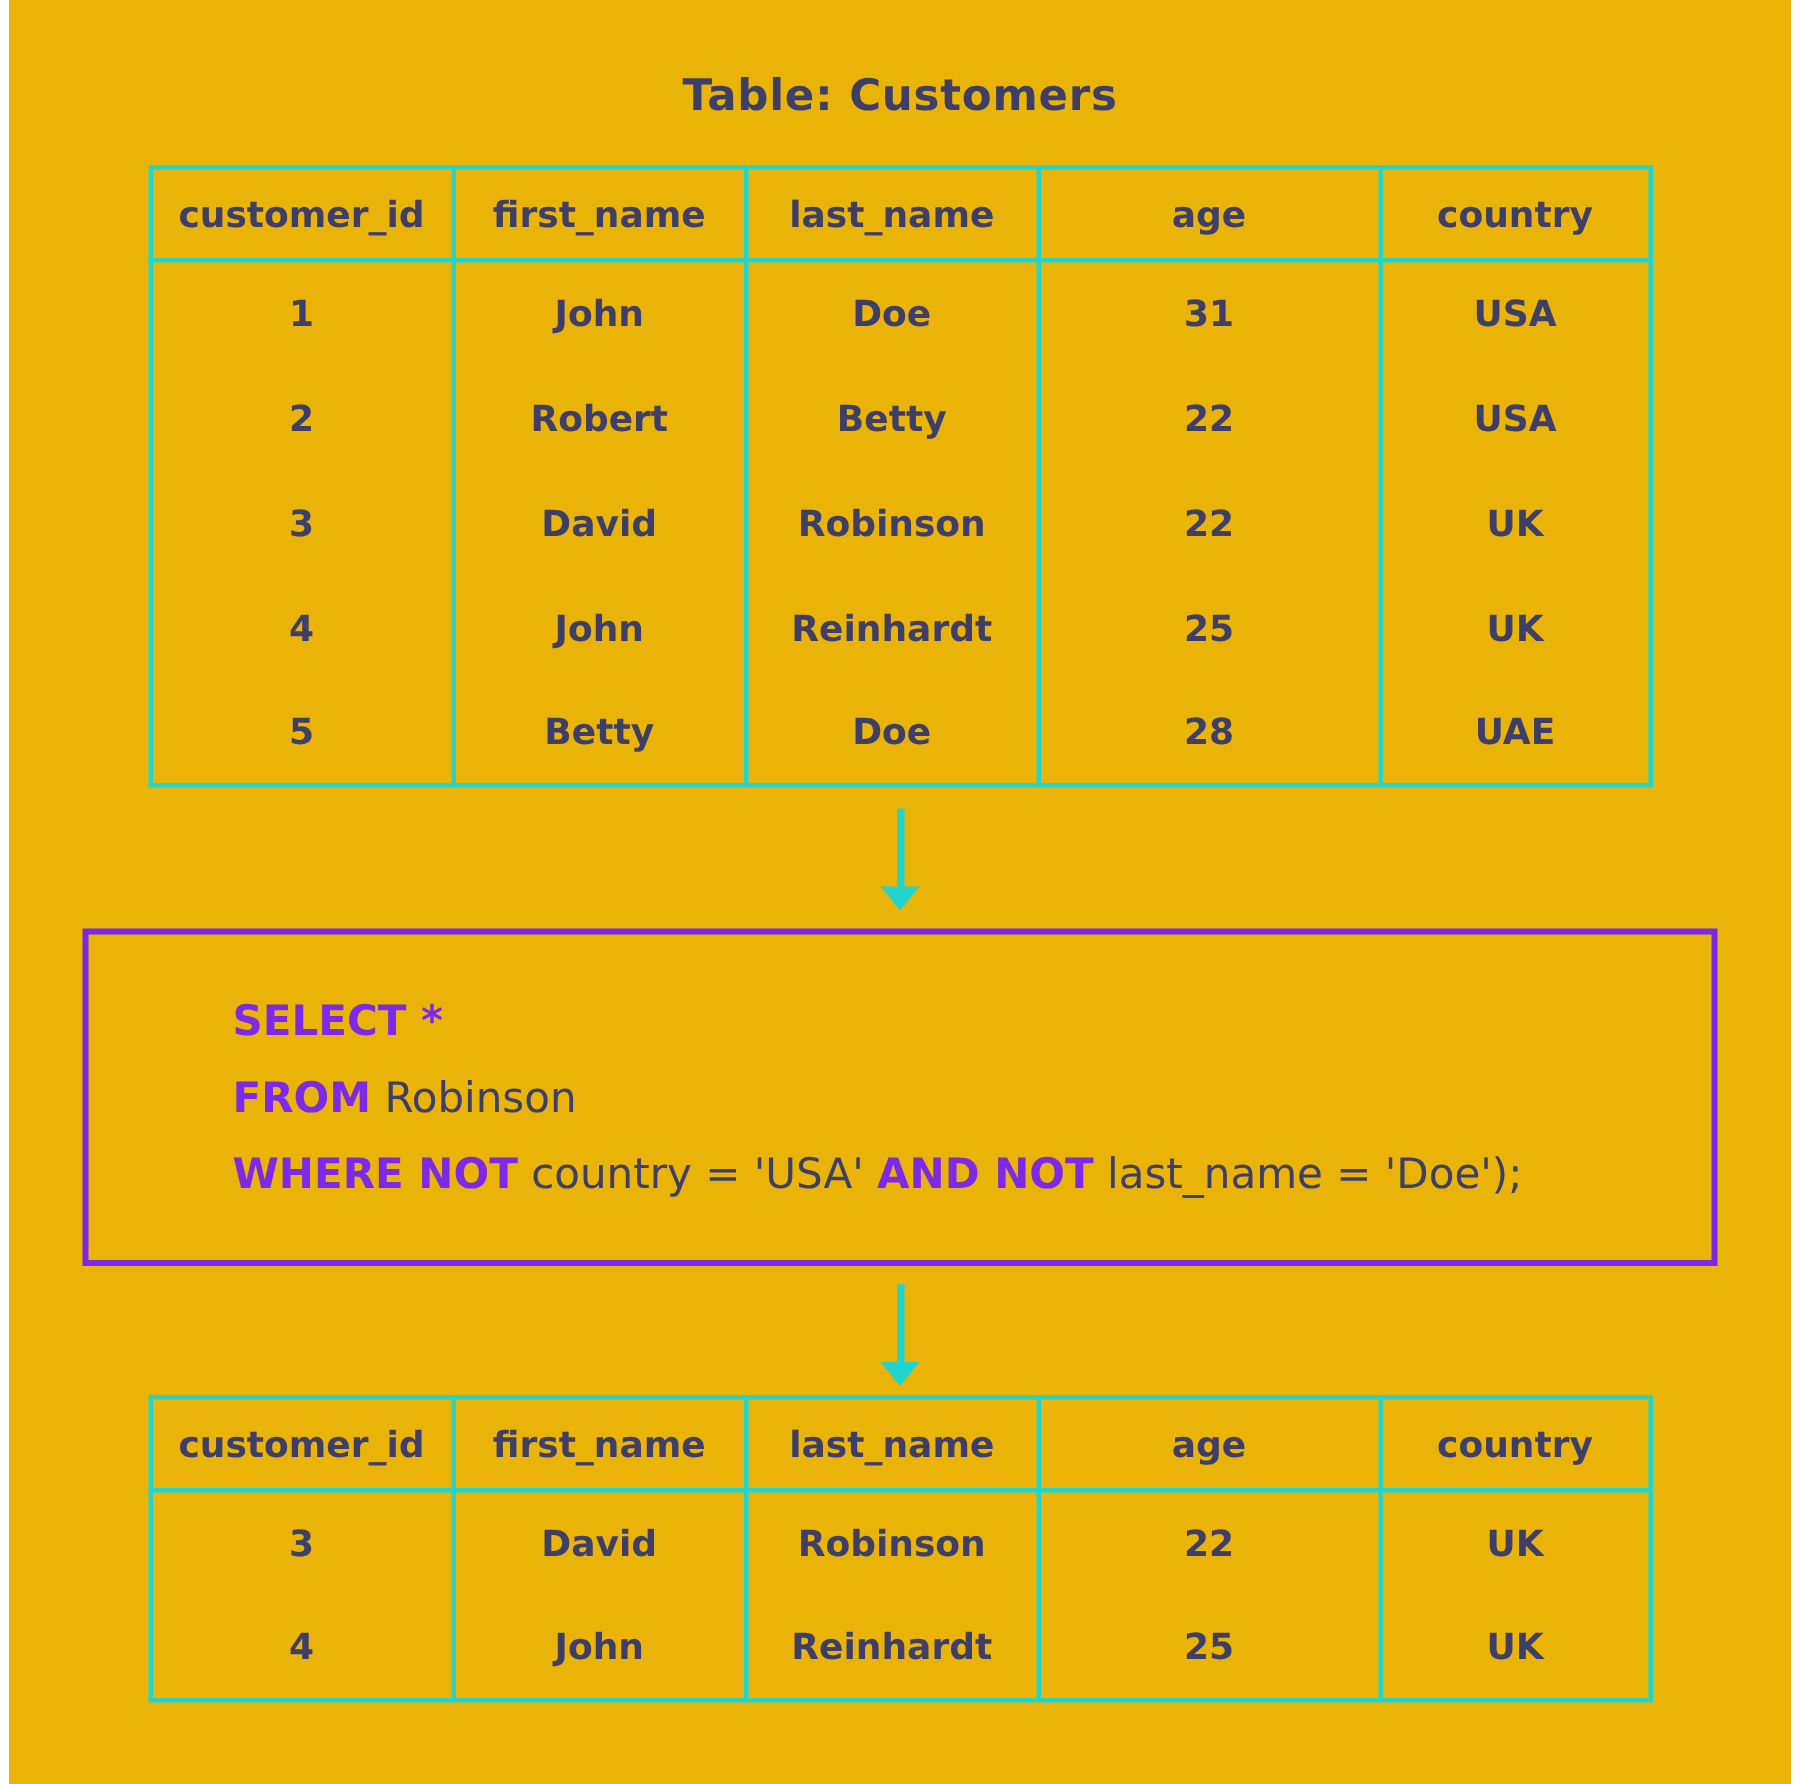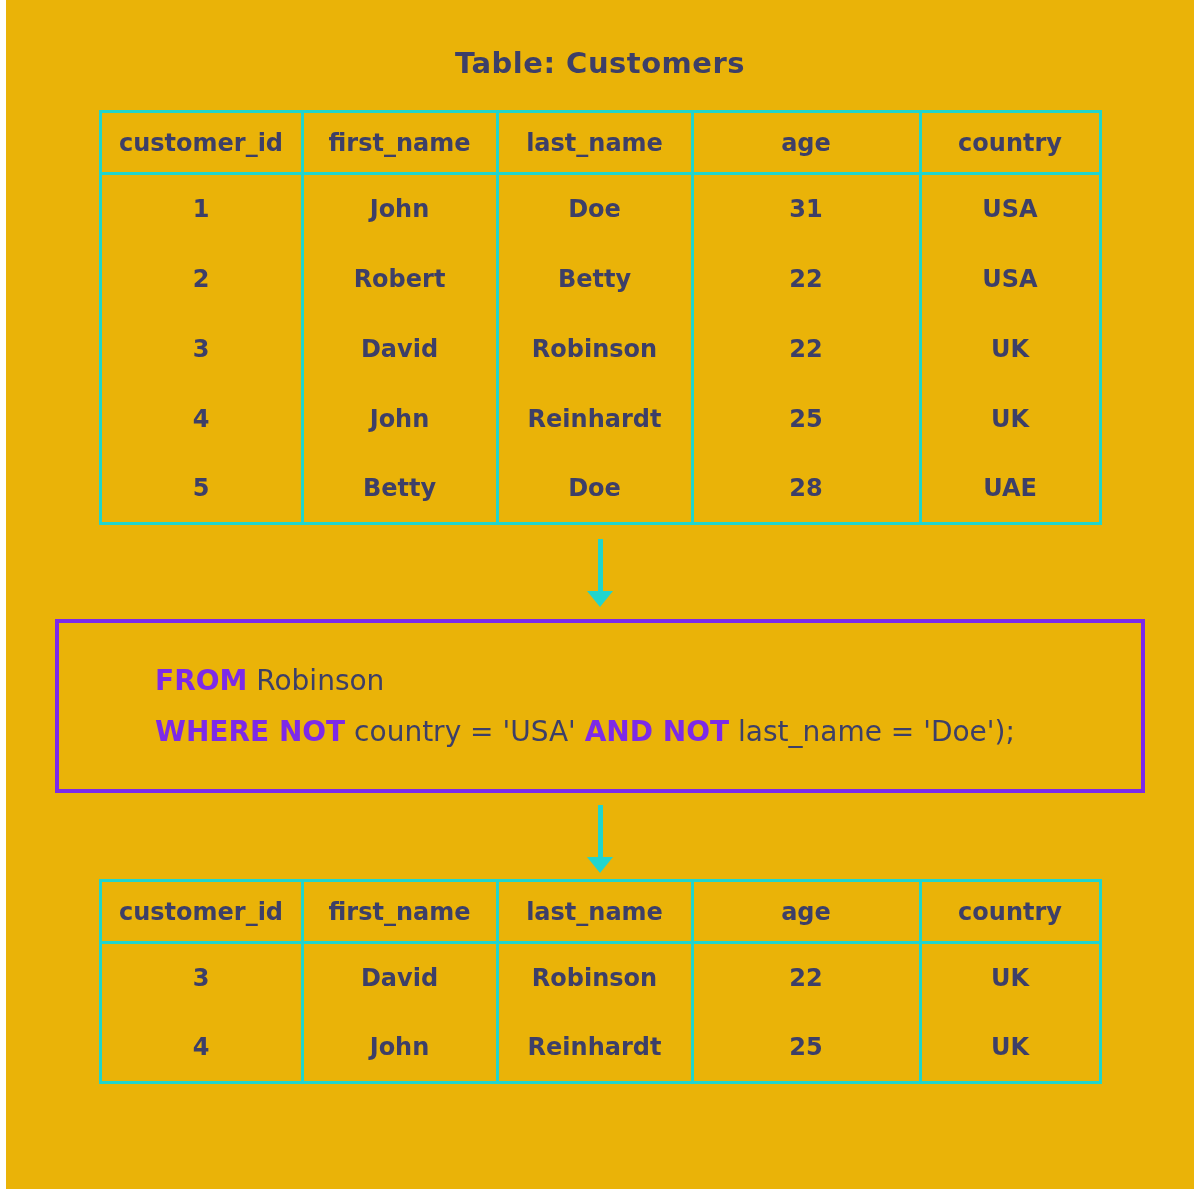--- a/index.html
+++ b/index.html
@@ -145,20 +145,21 @@
       </tr>
     </tbody>
   </table>
 
   <div class="arrow">
     <div class="arrow-line"></div>
     <div class="arrow-head"></div>
   </div>
 
   <div class="code-box">
+    <div class="code-line"><span class="kw">SELECT *</span></div>
     <div class="code-line"><span class="kw">FROM</span><span class="plain"> Robinson</span></div>
     <div class="code-line"><span class="kw">WHERE NOT</span><span class="plain"> country = 'USA' </span><span class="kw">AND NOT</span><span class="plain"> last_name = 'Doe');</span></div>
   </div>
 
   <div class="arrow">
     <div class="arrow-line"></div>
     <div class="arrow-head"></div>
   </div>
 
   <table class="data-table" style="margin-top:6px;">

